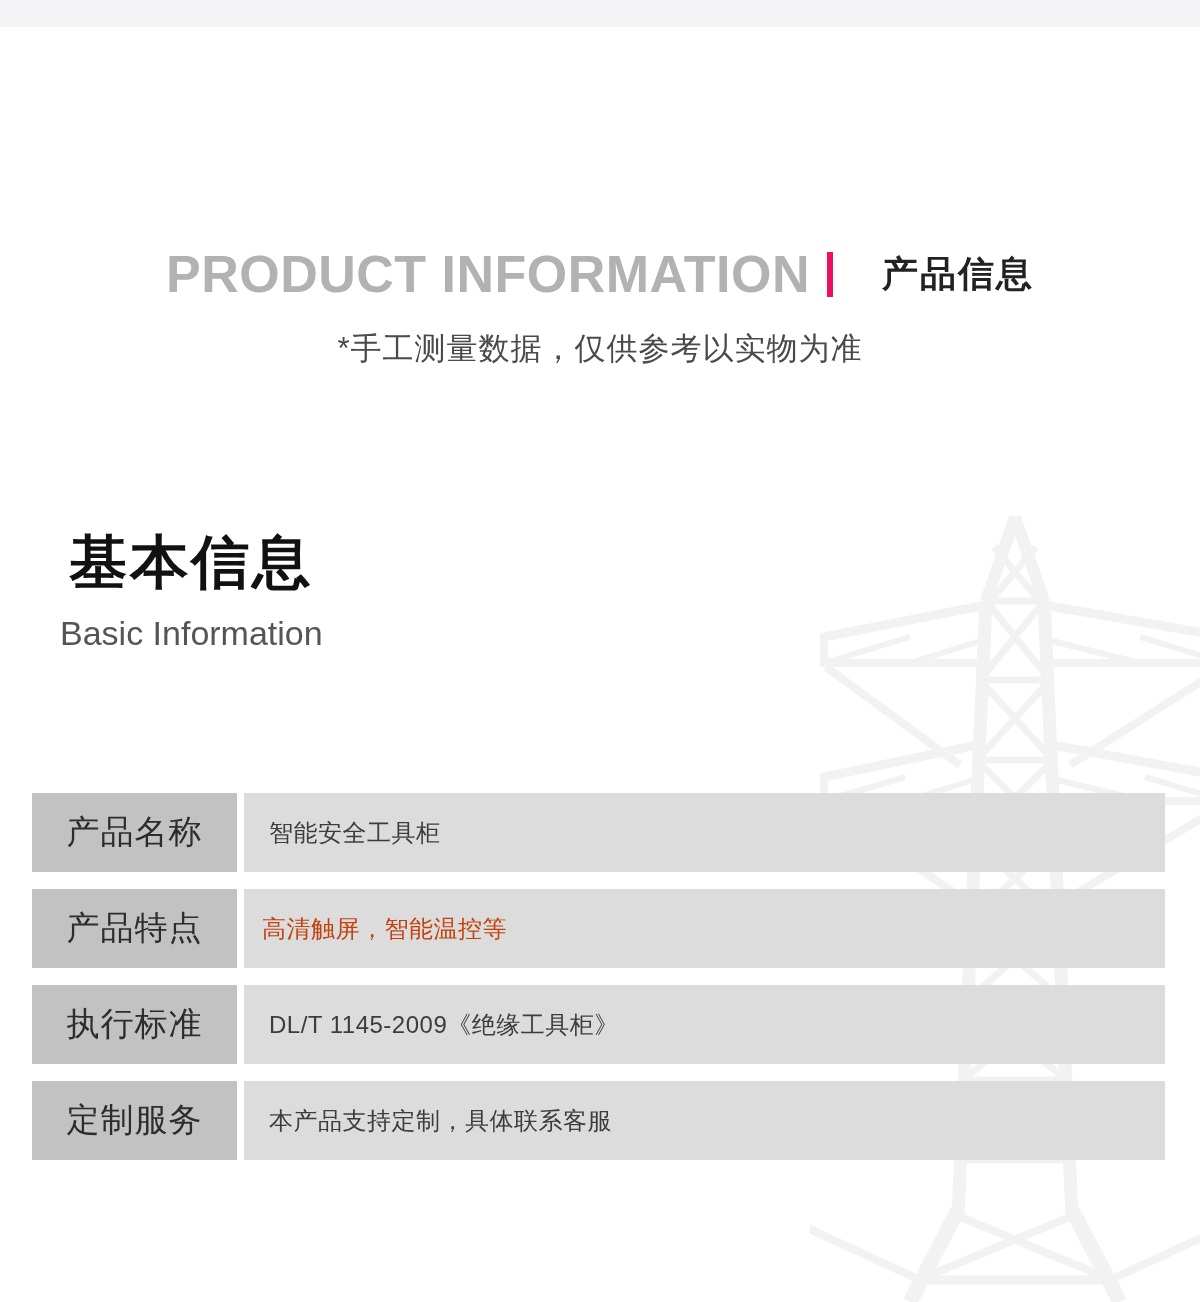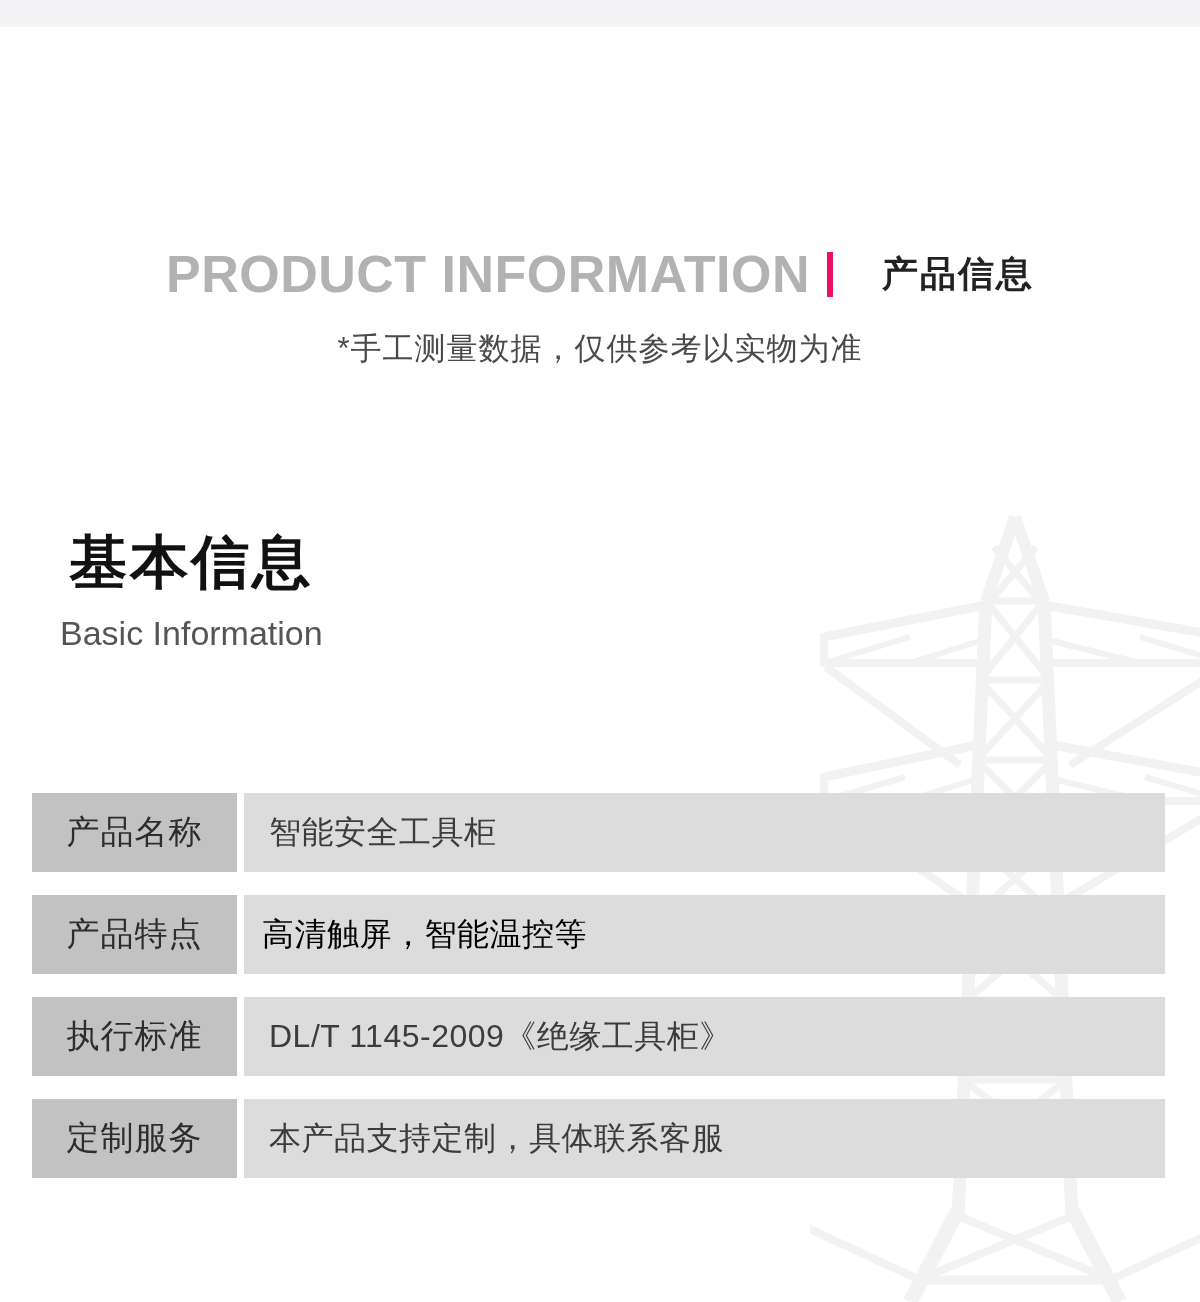--- a/index.html
+++ b/index.html
@@ -49,37 +49,37 @@
   .section-title-cn{
     margin:0;font-size:58px;font-weight:800;color:#111111;letter-spacing:3px;
     line-height:1.1;
   }
   .section-title-en{
     margin-top:20px;font-size:34px;font-weight:400;color:#555555;
   }
   
   .spec-table{
     position:absolute;left:32px;top:793px;width:1133px;
-    display:flex;flex-direction:column;gap:23px;
+    display:flex;flex-direction:column;gap:17px;
     z-index:1;
   }
   .spec-row{display:flex;gap:7px;height:79px;}
   .spec-label{
     width:205px;flex:0 0 205px;background:#c2c2c2;
     display:flex;align-items:center;justify-content:center;
     font-size:33px;color:#2d2d2d;letter-spacing:1px;
   }
   .spec-value{
     flex:1;background:#dcdcdc;
     display:flex;align-items:center;
     padding-left:25px;
-    font-size:32px;color:#3c3c3c;letter-spacing:0.5px;
+    font-size:24px;color:#3c3c3c;letter-spacing:0.5px;
     white-space:nowrap;overflow:hidden;
   }
-  .red{color:#000000;padding-left:18px;}
+  .red{color:#c2410c;padding-left:18px;}
 </style>
 </head>
 <body>
 
 <div class="top-strip"></div>
 
 <svg class="tower" viewBox="0 0 430 797" fill="none" stroke="#f2f2f2">
 
   <path d="M205 12 L176 96" stroke-width="12"></path>
   <path d="M205 12 L234 96" stroke-width="12"></path>

